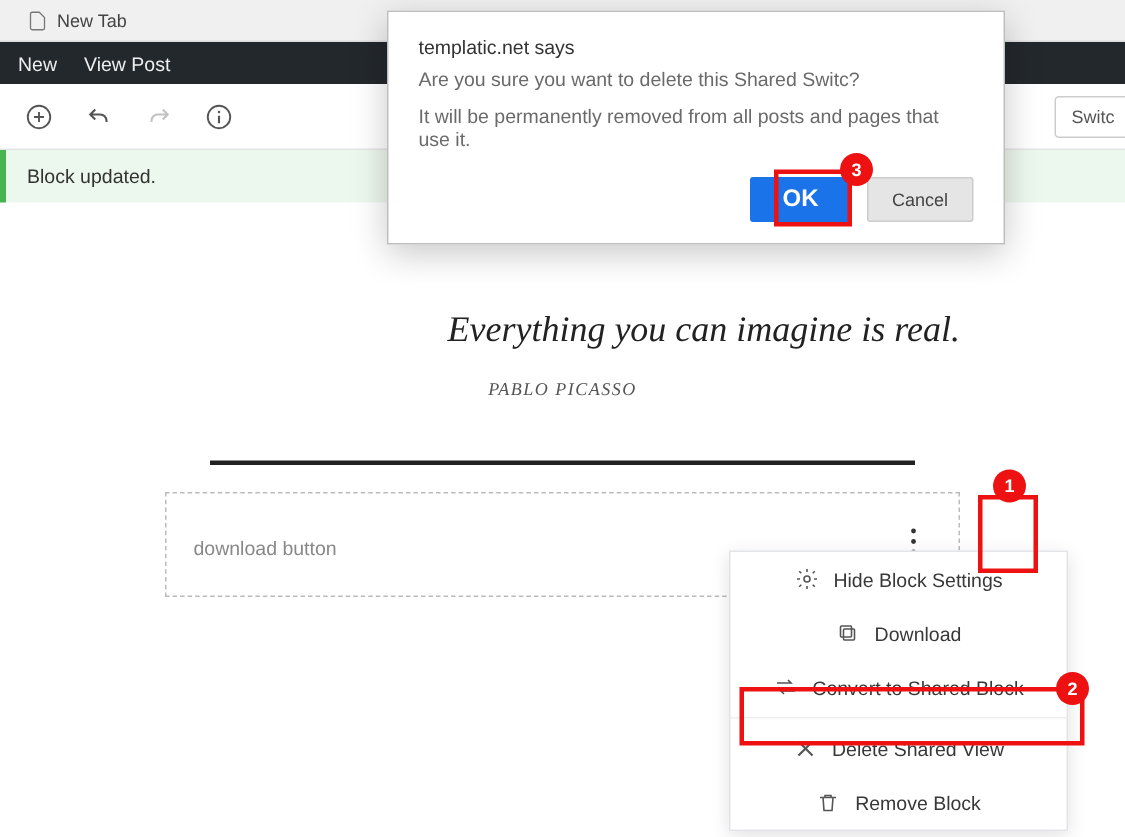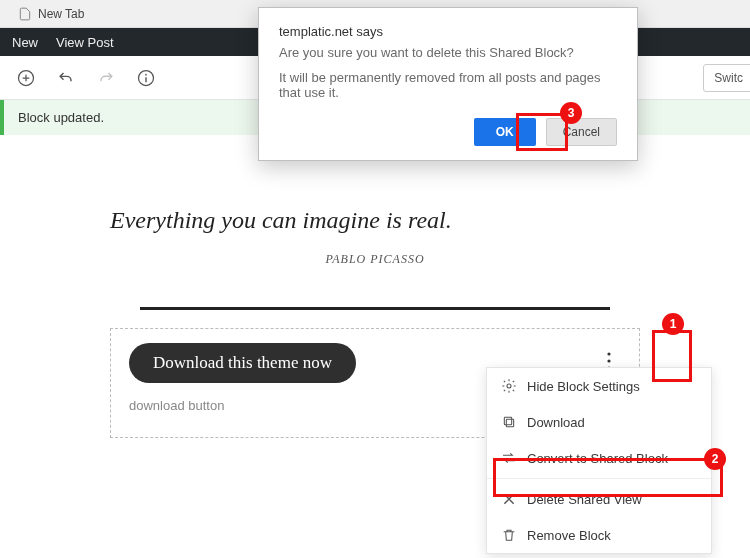--- a/index.html
+++ b/index.html
@@ -76,21 +76,21 @@
     color: #333;
   }
   .editor {
     padding: 12px 110px 0 110px;
     position: relative;
   }
   .quote {
     font-family: Georgia, "Times New Roman", serif;
     font-style: italic;
     font-size: 24px;
-    text-align: left;
+    text-align: right;
     color: #222;
     margin-top: 60px;
   }
   .cite {
     font-family: Georgia, serif;
     font-style: italic;
     font-size: 12px;
     letter-spacing: 1px;
     color: #555;
     text-align: center;
@@ -140,45 +140,46 @@
     z-index: 10;
   }
   .dropdown-item {
     display: flex;
     align-items: center;
     gap: 10px;
     padding: 10px 14px;
     font-size: 13px;
     color: #383838;
     cursor: pointer;
+    justify-content: center;
   }
   .dropdown-sep { border-top: 1px solid #eee; margin: 2px 0; }
   .dropdown-item svg { width: 16px; height: 16px; color: #555; flex-shrink: 0; }
 
   
   .dialog {
     position: absolute;
     left: 258px; top: 7px;
-    width: 380px;
+    width: 412px;
     background: #fff;
     border: 1px solid #bfbfbf;
     box-shadow: 0 6px 22px rgba(0,0,0,.22);
     z-index: 30;
     padding: 16px 20px 14px 20px;
   }
   .dialog-title { font-size: 13px; color: #333; margin-bottom: 6px; font-weight: 500; }
   .dialog-line { font-size: 13px; color: #6a6a6a; margin-bottom: 10px; }
   .dialog-actions {
     display: flex; justify-content: flex-end; gap: 10px;
     margin-top: 18px;
   }
   .btn-ok {
     background: #1a73e8; color: #fff;
     border: none; padding: 6px 22px;
-    font-size: 12px; font-weight: 600;
+    font-size: 16px; font-weight: 600;
     border-radius: 2px;
   }
   .btn-cancel {
     background: #e5e5e5; color: #444;
     border: 1px solid #ccc;
     padding: 6px 16px;
     font-size: 12px;
     border-radius: 2px;
   }
 
@@ -255,21 +256,20 @@
 <div class="notice">
   <span>Block updated.</span>
 </div>
 
 <div class="editor">
   <div class="quote">Everything you can imagine is real.</div>
   <div class="cite">PABLO PICASSO</div>
   <div class="divider"></div>
 
   <div class="block-wrapper">
-    <div class="download-btn">Download this theme now</div>
     <div class="dl-label">download button</div>
     <div class="more-btn">
       <svg viewBox="0 0 4 18">
           <circle cx="2" cy="2" r="1.6" fill="currentColor"></circle>
           <circle cx="2" cy="9" r="1.6" fill="currentColor"></circle>
           <circle cx="2" cy="16" r="1.6" fill="currentColor"></circle>
         </svg>
     </div>
   </div>
 </div>
@@ -305,21 +305,21 @@
   <div class="dropdown-item">
     <svg viewBox="0 0 24 24">
         <path d="M4 7h16M9 7V5h6v2M7 7l1 13h8l1-13" fill="none" stroke="currentColor" stroke-width="1.6"></path>
       </svg>
     <span>Remove Block</span>
   </div>
 </div>
 
 <div class="dialog">
   <div class="dialog-title">templatic.net says</div>
-  <div class="dialog-line">Are you sure you want to delete this Shared Block?</div>
+  <div class="dialog-line">Are you sure you want to delete this Shared Switc?</div>
   <div class="dialog-line">It will be permanently removed from all posts and pages that use it.</div>
   <div class="dialog-actions">
     <button class="btn-ok">OK</button>
     <button class="btn-cancel">Cancel</button>
   </div>
 </div>
 
 <div class="callout c1"></div>
 <div class="callout-num n1">1</div>
 <div class="callout c2"></div>

